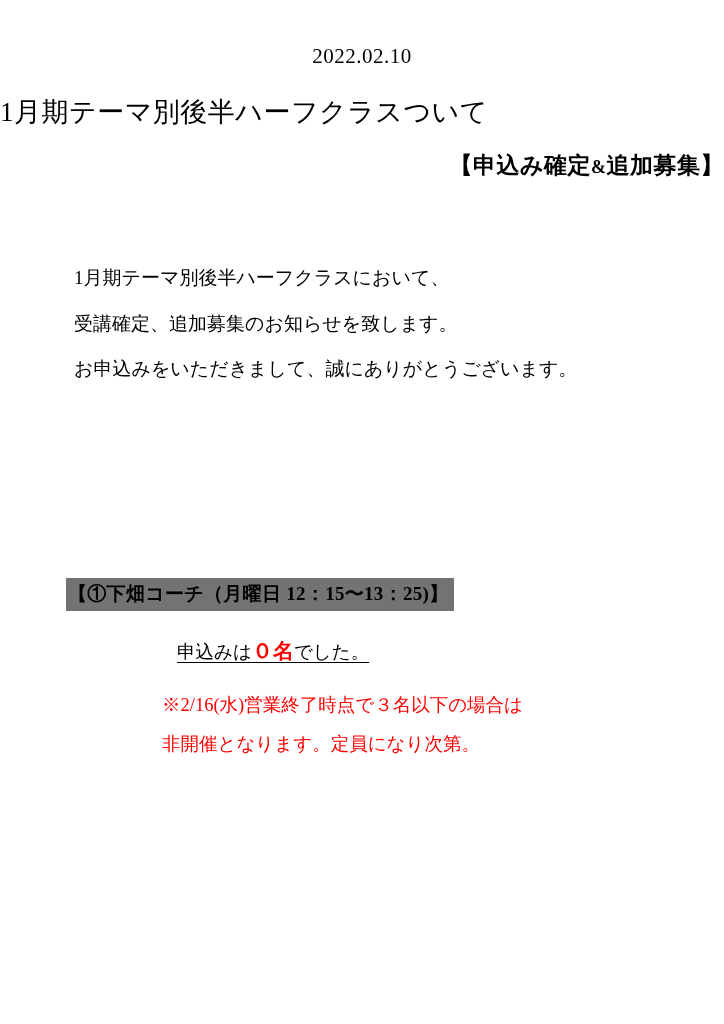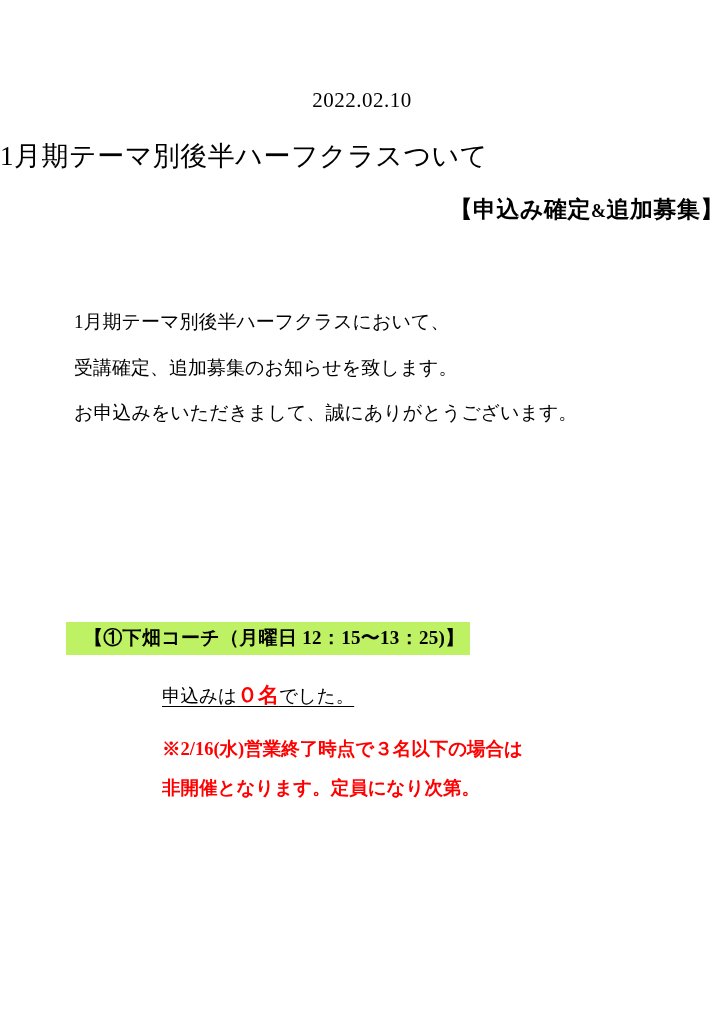--- a/index.html
+++ b/index.html
@@ -20,21 +20,21 @@
     height: 1024px;
     position: relative;
     box-sizing: border-box;
   }
 
   
   .doc-date {
     text-align: center;
     font-size: 21px;
     letter-spacing: 0.5px;
-    margin-top: 88px;
+    margin-top: 44px;
     line-height: 1.2;
   }
   .doc-title {
     font-size: 27px;
     margin-top: 26px;
     line-height: 1.3;
     letter-spacing: 0.5px;
   }
   .doc-subtitle {
     text-align: right;
@@ -59,53 +59,53 @@
     white-space: nowrap;
   }
 
   
   .section-wrap {
     margin-top: 186px;
     padding-left: 66px;
   }
   .section-heading {
     display: inline-block;
-    background: #bef264;
+    background: #737373;
     font-size: 19px;
     font-weight: bold;
-    padding: 4px 6px 5px 18px;
+    padding: 4px 6px 5px 2px;
     line-height: 1.25;
     letter-spacing: 0.3px;
   }
 
   
   .section-body {
     padding-left: 96px;
     margin-top: 16px;
     font-size: 18.5px;
     line-height: 2.35;
   }
   .section-body .line {
     white-space: nowrap;
   }
   .underline {
     text-decoration: underline;
     text-underline-offset: 4px;
+    margin-left: 15px;
   }
   .count-red {
     color: #ff0000;
     font-weight: bold;
     font-size: 21px;
   }
   .red {
     color: #ff0000;
   }
   .note-block {
     margin-top: 10px;
-    font-weight: bold;
   }
   .note-block .line {
     line-height: 2.1;
   }
 </style>
 </head>
 <body>
 
 <div class="page">
 

